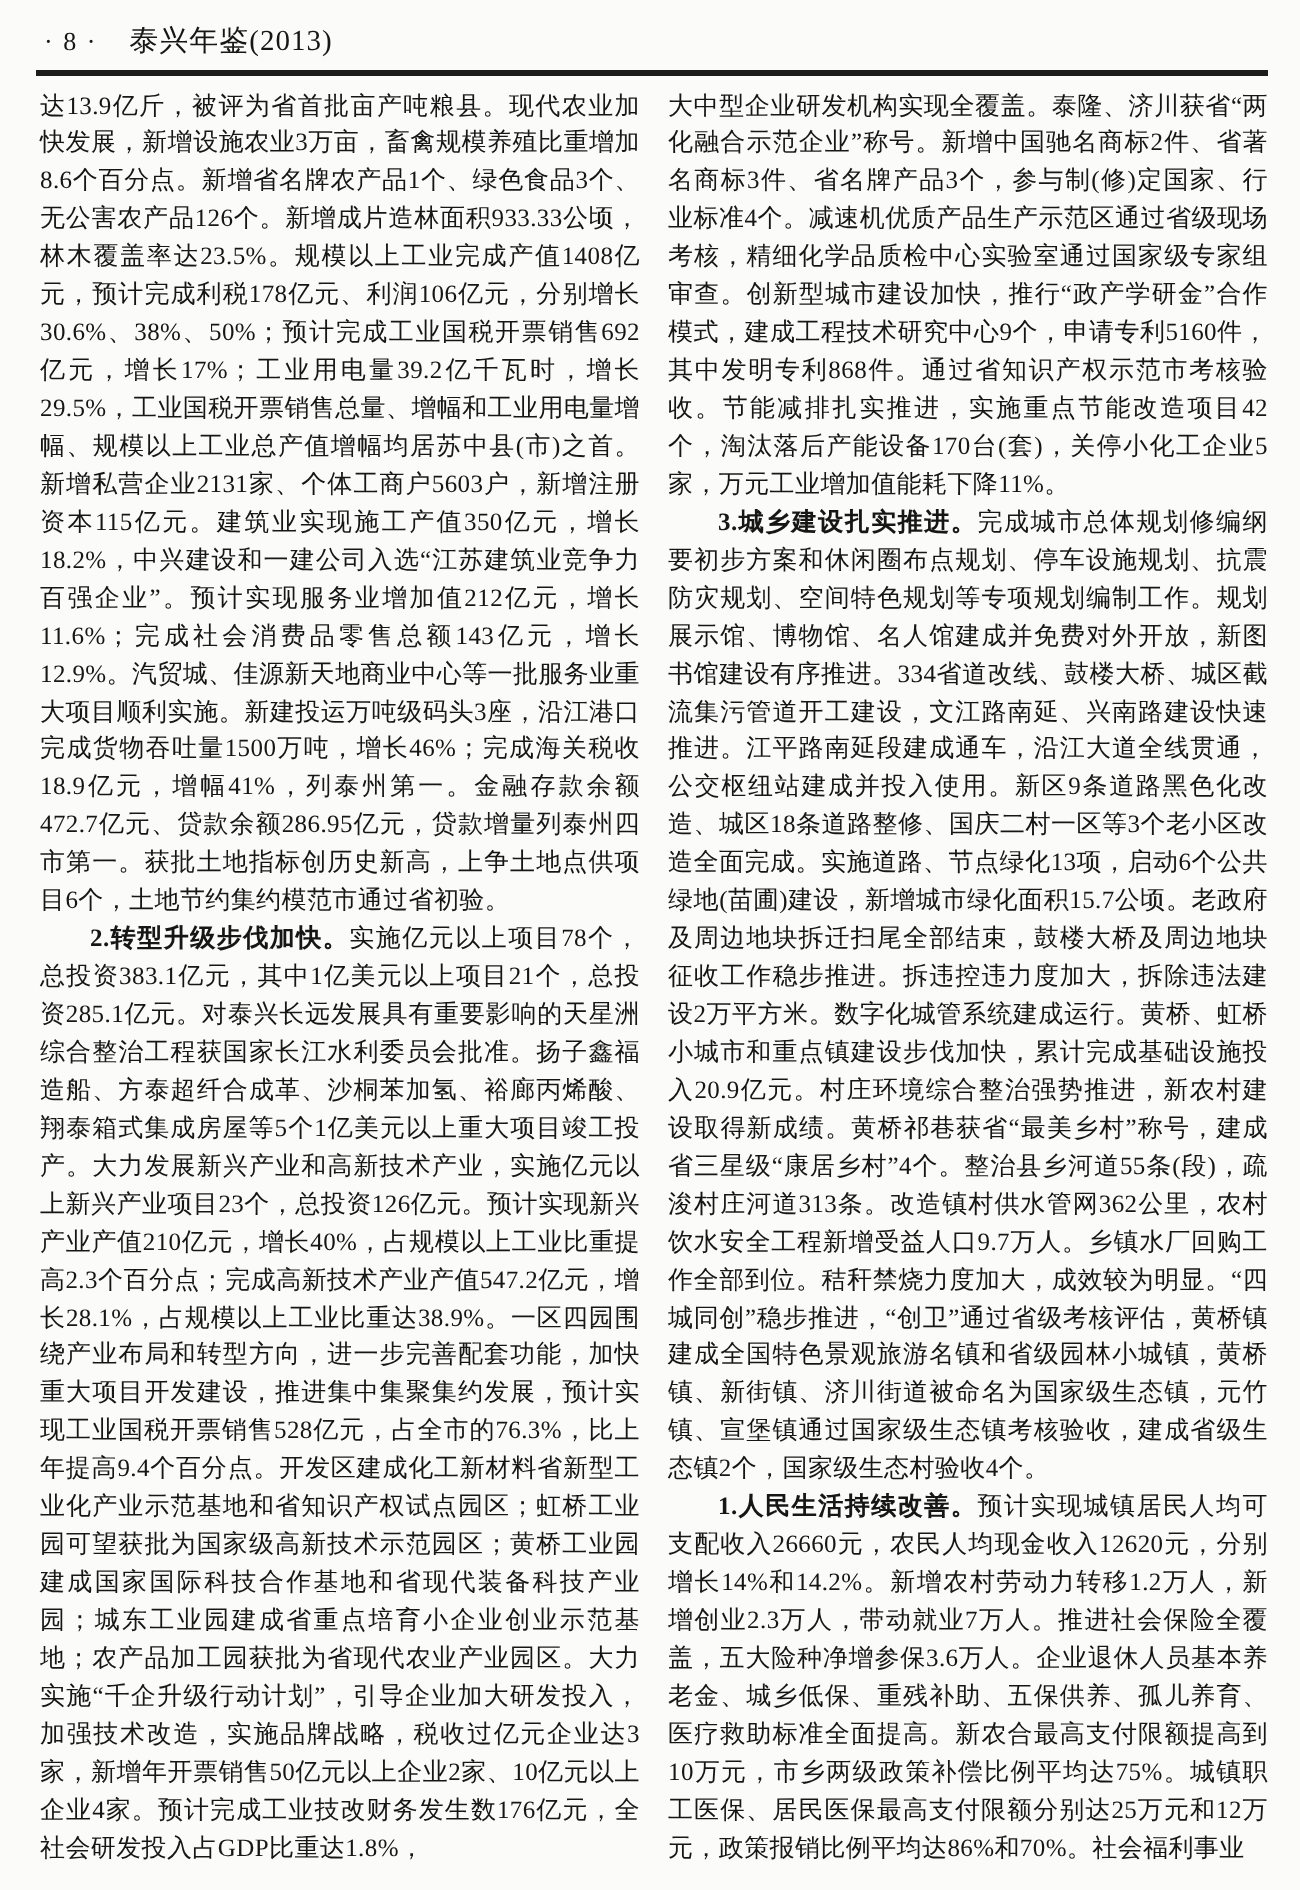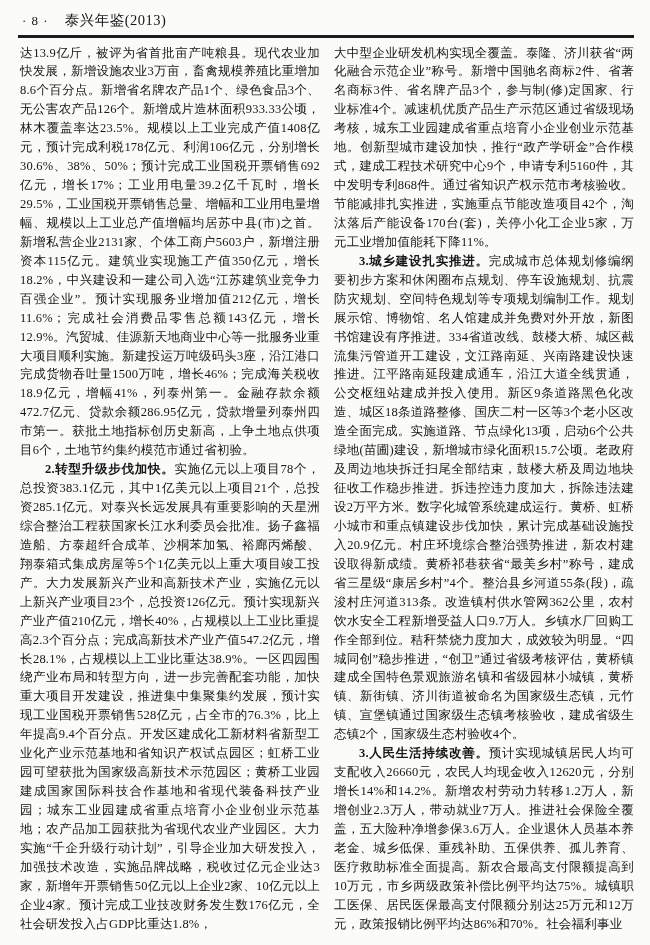--- a/index.html
+++ b/index.html
@@ -75,20 +75,20 @@
   <div class="rule"></div>
 
   <div class="body">
 
     <div class="col">
       <p class="para"><span>达13.9亿斤，被评为省首批亩产吨粮县。现代农业加快发展，新增设施农业3万亩，畜禽规模养殖比重增加8.6个百分点。新增省名牌农产品1个、绿色食品3个、无公害农产品126个。新增成片造林面积933.33公顷，林木覆盖率达23.5%。规模以上工业完成产值1408亿元，预计完成利税178亿元、利润106亿元，分别增长30.6%、38%、50%；预计完成工业国税开票销售692亿元，增长17%；工业用电量39.2亿千瓦时，增长29.5%，工业国税开票销售总量、增幅和工业用电量增幅、规模以上工业总产值增幅均居苏中县(市)之首。新增私营企业2131家、个体工商户5603户，新增注册资本115亿元。建筑业实现施工产值350亿元，增长18.2%，中兴建设和一建公司入选“江苏建筑业竞争力百强企业”。预计实现服务业增加值212亿元，增长11.6%；完成社会消费品零售总额143亿元，增长12.9%。汽贸城、佳源新天地商业中心等一批服务业重大项目顺利实施。新建投运万吨级码头3座，沿江港口完成货物吞吐量1500万吨，增长46%；完成海关税收18.9亿元，增幅41%，列泰州第一。金融存款余额472.7亿元、贷款余额286.95亿元，贷款增量列泰州四市第一。获批土地指标创历史新高，上争土地点供项目6个，土地节约集约模范市通过省初验。</span></p>
       <p class="para indent"><span class="lead">2.转型升级步伐加快。</span><span>实施亿元以上项目78个，总投资383.1亿元，其中1亿美元以上项目21个，总投资285.1亿元。对泰兴长远发展具有重要影响的天星洲综合整治工程获国家长江水利委员会批准。扬子鑫福造船、方泰超纤合成革、沙桐苯加氢、裕廊丙烯酸、翔泰箱式集成房屋等5个1亿美元以上重大项目竣工投产。大力发展新兴产业和高新技术产业，实施亿元以上新兴产业项目23个，总投资126亿元。预计实现新兴产业产值210亿元，增长40%，占规模以上工业比重提高2.3个百分点；完成高新技术产业产值547.2亿元，增长28.1%，占规模以上工业比重达38.9%。一区四园围绕产业布局和转型方向，进一步完善配套功能，加快重大项目开发建设，推进集中集聚集约发展，预计实现工业国税开票销售528亿元，占全市的76.3%，比上年提高9.4个百分点。开发区建成化工新材料省新型工业化产业示范基地和省知识产权试点园区；虹桥工业园可望获批为国家级高新技术示范园区；黄桥工业园建成国家国际科技合作基地和省现代装备科技产业园；城东工业园建成省重点培育小企业创业示范基地；农产品加工园获批为省现代农业产业园区。大力实施“千企升级行动计划”，引导企业加大研发投入，加强技术改造，实施品牌战略，税收过亿元企业达3家，新增年开票销售50亿元以上企业2家、10亿元以上企业4家。预计完成工业技改财务发生数176亿元，全社会研发投入占GDP比重达1.8%，</span></p>
     </div>
 
     <div class="col">
-      <p class="para"><span>大中型企业研发机构实现全覆盖。泰隆、济川获省“两化融合示范企业”称号。新增中国驰名商标2件、省著名商标3件、省名牌产品3个，参与制(修)定国家、行业标准4个。减速机优质产品生产示范区通过省级现场考核，城东工业园建成省重点培育小企业创业示范基地。创新型城市建设加快，推行“政产学研金”合作模式，建成工程技术研究中心9个，申请专利5160件，其中发明专利868件。通过省知识产权示范市考核验收。节能减排扎实推进，实施重点节能改造项目42个，淘汰落后产能设备170台(套)，关停小化工企业5家，万元工业增加值能耗下降11%。</span></p>
+      <p class="para"><span>大中型企业研发机构实现全覆盖。泰隆、济川获省“两化融合示范企业”称号。新增中国驰名商标2件、省著名商标3件、省名牌产品3个，参与制(修)定国家、行业标准4个。减速机优质产品生产示范区通过省级现场考核，精细化学品质检中心实验室通过国家级专家组审查。创新型城市建设加快，推行“政产学研金”合作模式，建成工程技术研究中心9个，申请专利5160件，其中发明专利868件。通过省知识产权示范市考核验收。节能减排扎实推进，实施重点节能改造项目42个，淘汰落后产能设备170台(套)，关停小化工企业5家，万元工业增加值能耗下降11%。</span></p>
       <p class="para indent"><span class="lead">3.城乡建设扎实推进。</span><span>完成城市总体规划修编纲要初步方案和休闲圈布点规划、停车设施规划、抗震防灾规划、空间特色规划等专项规划编制工作。规划展示馆、博物馆、名人馆建成并免费对外开放，新图书馆建设有序推进。334省道改线、鼓楼大桥、城区截流集污管道开工建设，文江路南延、兴南路建设快速推进。江平路南延段建成通车，沿江大道全线贯通，公交枢纽站建成并投入使用。新区9条道路黑色化改造、城区18条道路整修、国庆二村一区等3个老小区改造全面完成。实施道路、节点绿化13项，启动6个公共绿地(苗圃)建设，新增城市绿化面积15.7公顷。老政府及周边地块拆迁扫尾全部结束，鼓楼大桥及周边地块征收工作稳步推进。拆违控违力度加大，拆除违法建设2万平方米。数字化城管系统建成运行。黄桥、虹桥小城市和重点镇建设步伐加快，累计完成基础设施投入20.9亿元。村庄环境综合整治强势推进，新农村建设取得新成绩。黄桥祁巷获省“最美乡村”称号，建成省三星级“康居乡村”4个。整治县乡河道55条(段)，疏浚村庄河道313条。改造镇村供水管网362公里，农村饮水安全工程新增受益人口9.7万人。乡镇水厂回购工作全部到位。秸秆禁烧力度加大，成效较为明显。“四城同创”稳步推进，“创卫”通过省级考核评估，黄桥镇建成全国特色景观旅游名镇和省级园林小城镇，黄桥镇、新街镇、济川街道被命名为国家级生态镇，元竹镇、宣堡镇通过国家级生态镇考核验收，建成省级生态镇2个，国家级生态村验收4个。</span></p>
-      <p class="para indent"><span class="lead">3.人民生活持续改善。</span><span>预计实现城镇居民人均可支配收入26660元，农民人均现金收入12620元，分别增长14%和14.2%。新增农村劳动力转移1.2万人，新增创业2.3万人，带动就业7万人。推进社会保险全覆盖，五大险种净增参保3.6万人。企业退休人员基本养老金、城乡低保、重残补助、五保供养、孤儿养育、医疗救助标准全面提高。新农合最高支付限额提高到10万元，市乡两级政策补偿比例平均达75%。城镇职工医保、居民医保最高支付限额分别达25万元和12万元，政策报销比例平均达86%和70%。社会福利事业</span></p>
+      <p class="para indent"><span class="lead">1.人民生活持续改善。</span><span>预计实现城镇居民人均可支配收入26660元，农民人均现金收入12620元，分别增长14%和14.2%。新增农村劳动力转移1.2万人，新增创业2.3万人，带动就业7万人。推进社会保险全覆盖，五大险种净增参保3.6万人。企业退休人员基本养老金、城乡低保、重残补助、五保供养、孤儿养育、医疗救助标准全面提高。新农合最高支付限额提高到10万元，市乡两级政策补偿比例平均达75%。城镇职工医保、居民医保最高支付限额分别达25万元和12万元，政策报销比例平均达86%和70%。社会福利事业</span></p>
     </div>
 
   </div>
 
 </div>
 
 </body></html>

